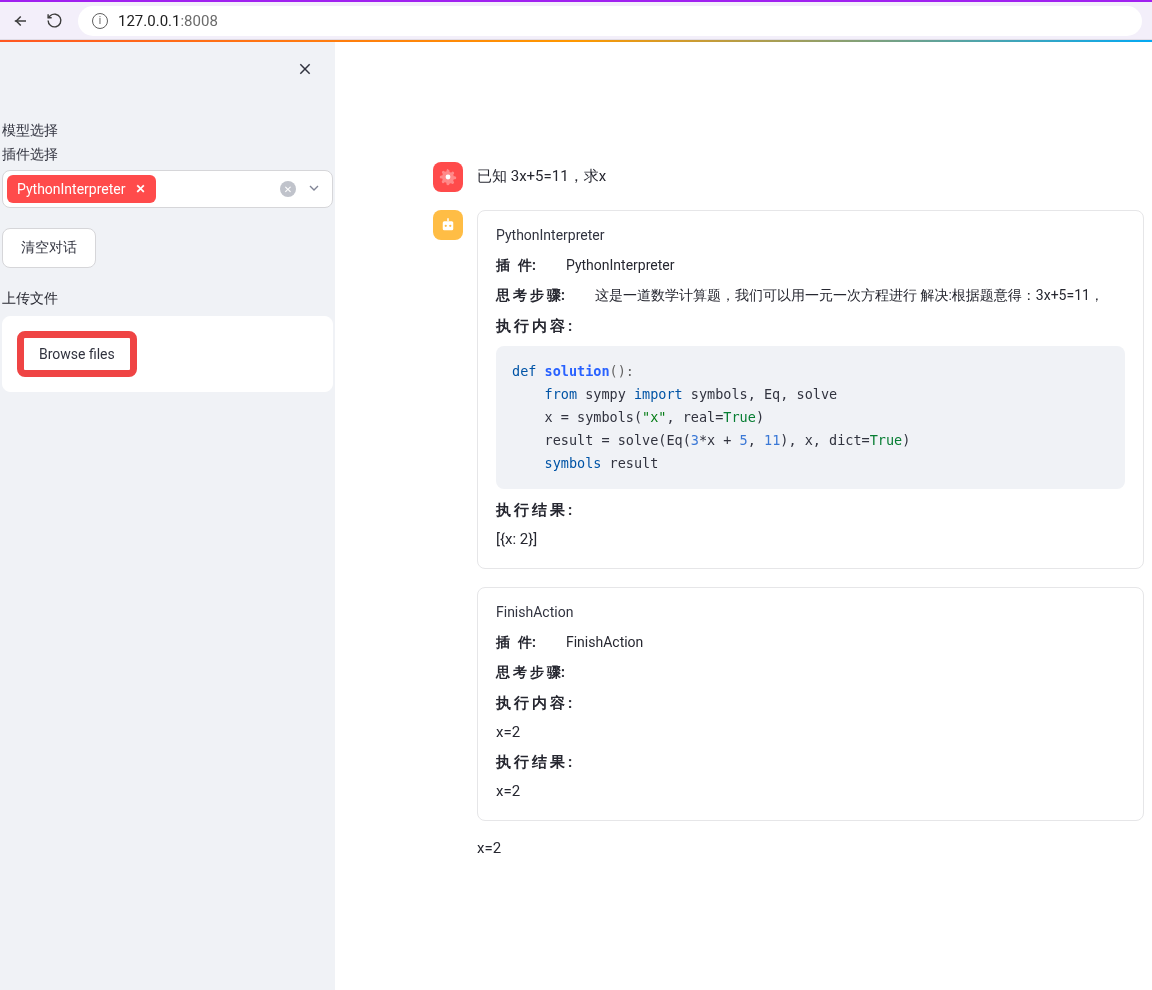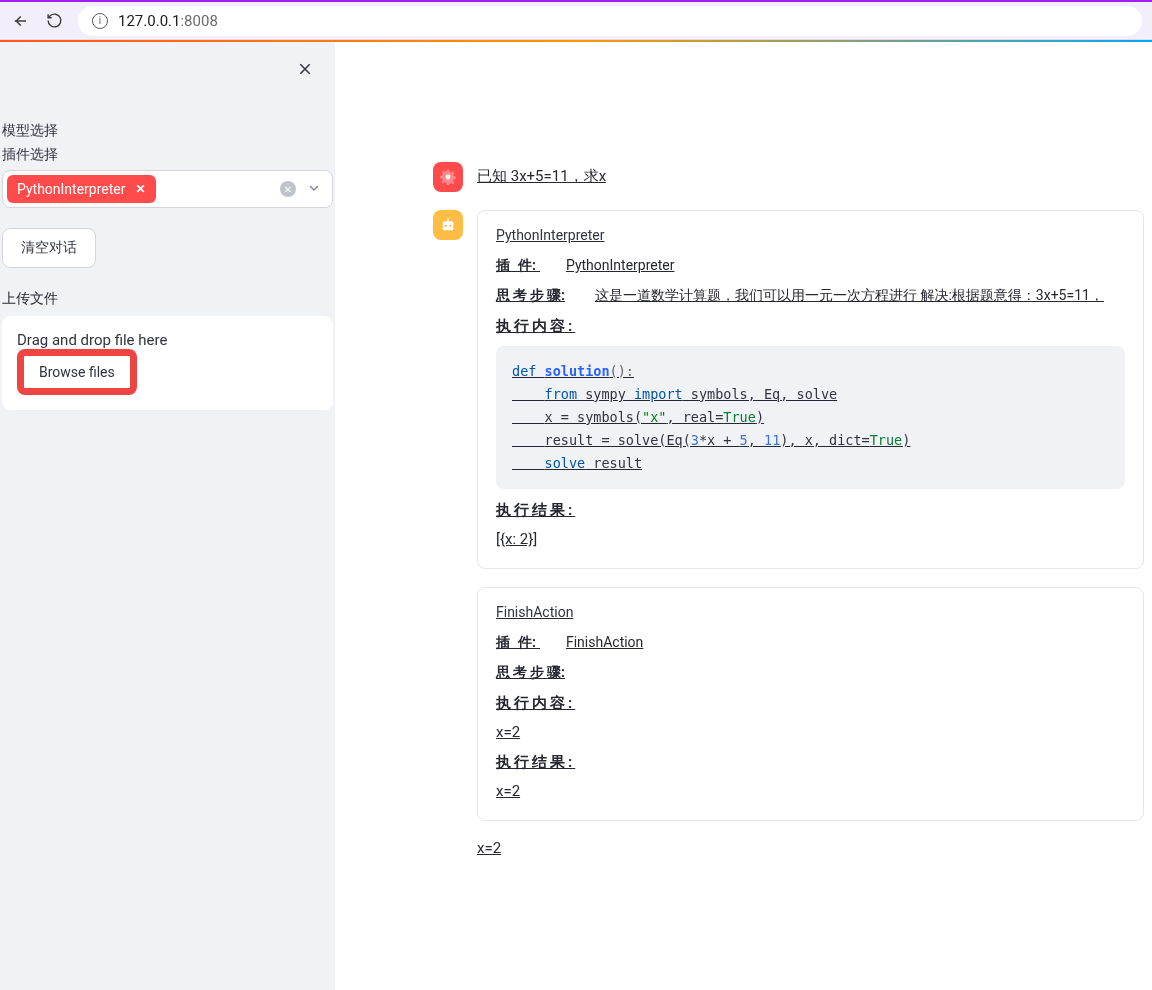--- a/index.html
+++ b/index.html
@@ -30,21 +30,21 @@
   .clear-circle { width:16px; height:16px; border-radius:50%; background:#c0c3cb; color:#fff; display:flex; align-items:center; justify-content:center; font-size:10px; cursor:pointer; }
   .btn { background:#fff; border:1px solid #d6d6d9; border-radius:8px; padding:10px 18px; font-size:14px; color:#31333f; cursor:pointer; font-family:inherit; margin-bottom:22px;}
   .upload-label { font-size:14px; margin-bottom:8px; }
   .upload-box { background:#fff; border:1px solid #fff; border-radius:8px; padding:14px; }
   .upload-title { font-size:15px; color:#31333f; }
   .upload-limit { font-size:12.5px; color:#888; line-height:1.6; margin-top:4px; }
   .browse-btn { background:#fff; border:7px solid #ef4444; border-radius:8px; padding:8px 15px; font-size:14px; color:#31333f; cursor:pointer; margin-top:0; font-family:inherit;}
 
   
   .main { flex:1; overflow:auto; padding: 40px 8px 30px 8px; }
-  .inner { max-width: 740px; margin: 0 0 4px 90px; text-decoration: underline; }
+  .inner { max-width: 740px; margin: 0 0 4px 90px; }
   .msg-row { display:flex; gap:14px; margin-bottom:18px; }
   .avatar { width:30px; height:30px; border-radius:8px; flex-shrink:0; display:flex; align-items:center; justify-content:center; }
   .av-user { background:#ff4b4b; }
   .av-bot  { background:#ffbd45; }
   .avatar svg { width:18px; height:18px; fill:#fff; }
   .prompt-text { padding-top:5px; font-size:15px; }
 
   .card { border:1px solid #e6e6e8; border-radius:8px; padding: 16px 18px; margin-bottom: 18px; flex:1; }
   .card-title { font-size:14px; color:#31333f; margin-bottom:14px; }
   .kvrow { display:flex; gap:30px; align-items:baseline; margin-bottom:12px; font-size:14px; }
@@ -113,21 +113,20 @@
               <polyline points="6 9 12 15 18 9"></polyline>
             </svg>
         </span>
       </span>
     </div>
 
     <button class="btn">清空对话</button>
 
     <div class="upload-label">上传文件</div>
     <div class="upload-box">
-      <div class="upload-title">Drag and drop file here</div>
       <button class="browse-btn">Browse files</button>
     </div>
   </div>
 
   <div class="main">
     <div class="inner">
 
       <div class="msg-row" style="margin-top:80px;">
         <div class="avatar av-user">
           <svg viewBox="0 0 24 24">
@@ -156,21 +155,21 @@
             </div>
             <div class="kvrow">
               <span><span class="klabel" style="letter-spacing:3px;">思考步骤</span><span class="kcolon" style="margin-left:-3px;">:</span></span>
               <span class="kval">这是一道数学计算题，我们可以用一元一次方程进行 解决:根据题意得：3x+5=11，</span>
             </div>
             <div class="sect-title"><span>执行内容</span><span>:</span></div>
             <div class="codebox"><span class="tok-kw">def </span><span class="tok-fn">solution</span><span class="tok-par">():</span><span>
     </span><span class="tok-kw">from</span><span> sympy </span><span class="tok-kw">import</span><span> symbols, Eq, solve</span><span>
     </span><span>x = symbols(</span><span class="tok-str">"x"</span><span>, real=</span><span class="tok-tr">True</span><span>)</span><span>
     </span><span>result = solve(Eq(</span><span class="tok-num">3</span><span>*x + </span><span class="tok-num">5</span><span>, </span><span class="tok-num">11</span><span>), x, dict=</span><span class="tok-tr">True</span><span>)</span><span>
-    </span><span class="tok-kw">solve</span><span> result</span></div>
+    </span><span class="tok-kw">symbols</span><span> result</span></div>
             <div class="sect-title"><span>执行结果</span><span>:</span></div>
             <div class="plain-result">[{x: 2}]</div>
           </div>
 
           <div class="card">
             <div class="card-title">FinishAction</div>
             <div class="kvrow">
               <span><span class="klabel">插件</span><span class="kcolon">:</span></span>
               <span class="kval">FinishAction</span>
             </div>

